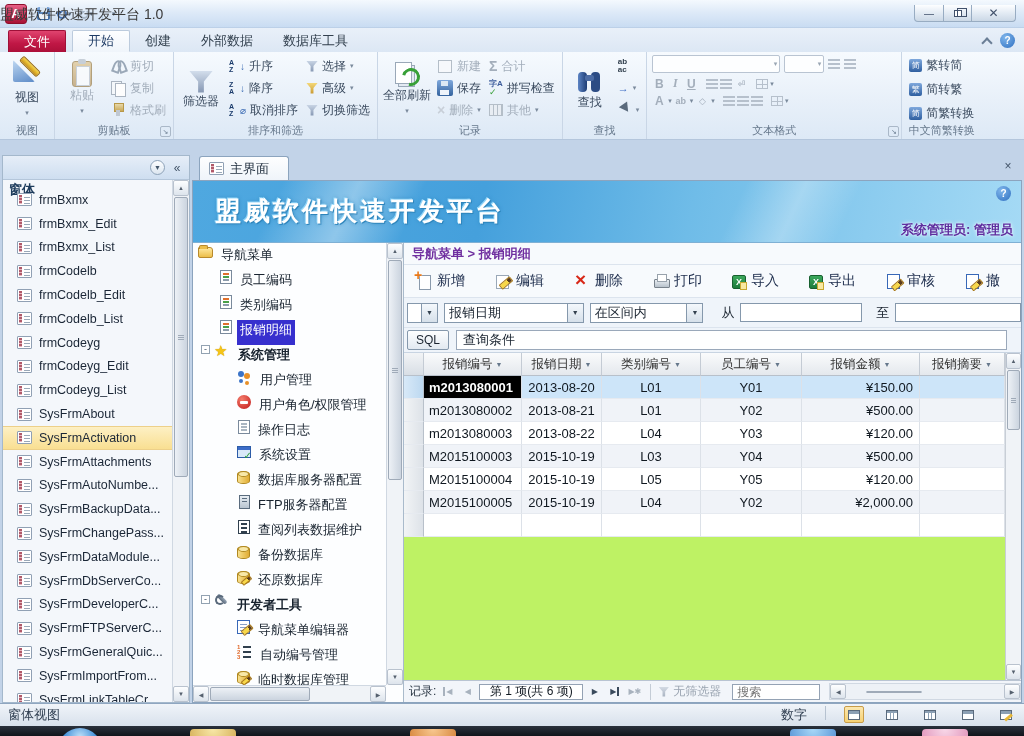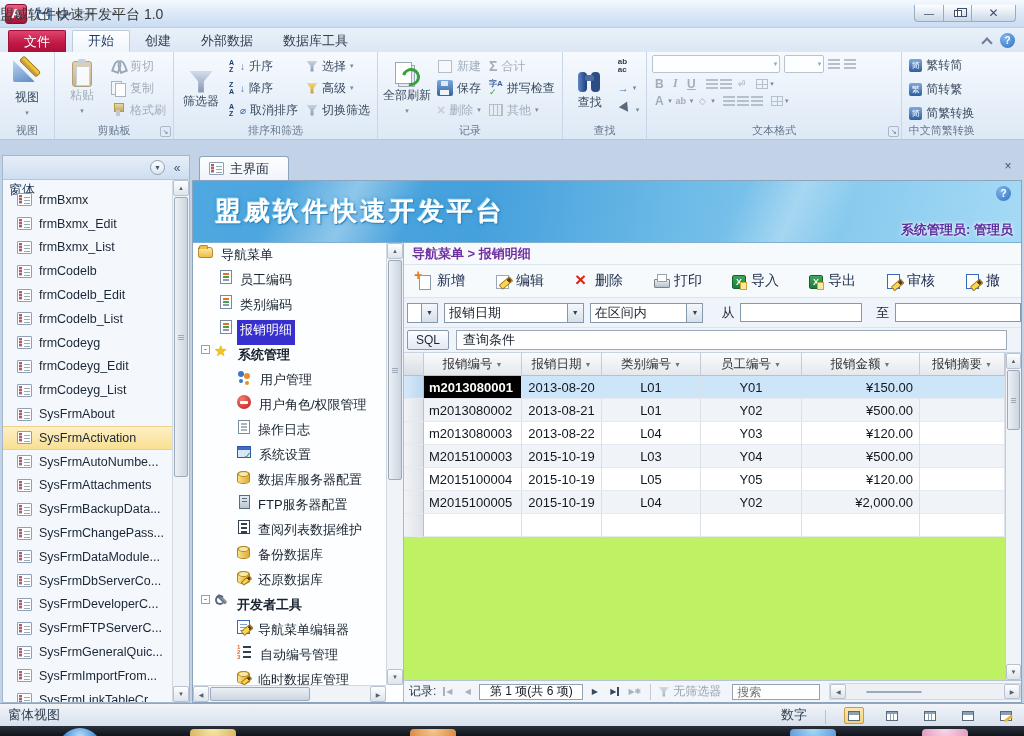--- a/index.html
+++ b/index.html
@@ -113,21 +113,21 @@
     linear-gradient(90deg,transparent 0 5px,#B6C0CC 5px 6px,transparent 6px),
     linear-gradient(transparent 0 4px,#B6C0CC 4px 5px,transparent 5px);}
   .cn-i{width:13px;height:13px;border-radius:2px;background:linear-gradient(#7FA8DC,#2F5FA0);color:#fff;
     font-size:8px;display:flex;align-items:center;justify-content:center;flex:0 0 auto;}
   
   .workspace{position:absolute;top:140px;left:0;right:0;height:563px;background:#C2D3E8;}
   
   .navpane{position:absolute;left:2px;top:15px;width:188px;bottom:0;background:#F4F7FB;border:1px solid #A4B8CC;display:flex;flex-direction:column;}
   .nav-header{height:24px;background:linear-gradient(#E6EEF8,#CEDEF0);border-bottom:1px solid #B4C6DA;
     display:flex;align-items:center;padding:0 4px;gap:4px;}
-  .nav-title{font-size:13px;font-weight:normal;color:#1E3C5C;flex:1;padding-left:2px;margin-top:44px;}
+  .nav-title{font-size:13px;font-weight:bold;color:#1E3C5C;flex:1;padding-left:2px;margin-top:44px;}
   .circle-dd{width:15px;height:15px;border-radius:50%;border:1px solid #8DA2B8;background:linear-gradient(#FDFEFF,#DCE6F0);
     font-size:7px;color:#44566A;display:flex;align-items:center;justify-content:center;}
   .shutter{font-size:12px;color:#44566A;width:16px;text-align:center;}
   .nav-body{position:relative;flex:1;overflow:hidden;}
   .nav-list{position:absolute;left:0;top:0;right:17px;bottom:0;padding-top:8px;}
   .nav-item{height:23.8px;display:flex;align-items:center;gap:7px;padding-left:14px;font-size:12.5px;color:#1A2636;}
   .nav-item.selected{background:linear-gradient(#FDF0C4,#F9DF92);border-top:1px solid #EDD089;border-bottom:1px solid #EDD089;}
   .form-icon{width:15px;height:13px;background:#fff;border:1px solid #90A0B4;position:relative;flex:0 0 auto;border-radius:1px;}
   .form-icon::before{content:"";position:absolute;left:1px;top:1px;bottom:1px;width:3px;
     background:repeating-linear-gradient(#B05A6A 0 2px,#E8B8C0 2px 3px);}
@@ -275,21 +275,21 @@
   .rn-sep{width:1px;height:16px;background:#C4CCD6;margin:0 4px;flex:0 0 auto;}
   .nofilter{display:flex;align-items:center;gap:4px;color:#9AA4B1;flex:0 0 auto;}
   .funnel-x{width:11px;height:10px;background:linear-gradient(#D3DAE4,#A8B2C0);
     clip-path:polygon(0 0,100% 0,62% 50%,62% 100%,38% 100%,38% 50%);}
   .searchbox{width:88px;height:16px;background:#fff;border:1px solid #94A2B4;font-size:12px;color:#101820;
     padding:0 4px;font-family:inherit;flex:0 0 auto;}
   .rn-hscroll{flex:1;display:flex;height:17px;align-items:center;margin-left:6px;background:#EDF1F6;border:1px solid #D0D8E2;}
   
   .statusbar{position:absolute;left:0;right:0;top:703px;height:23px;background:linear-gradient(#F0F4F9,#D8E1EC);
     border-top:1px solid #8FA6C0;display:flex;align-items:center;font-size:13px;color:#2F3E50;padding:0 8px;}
-  .sb-right{margin-left:auto;display:flex;align-items:flex-end;gap:18px;}
+  .sb-right{margin-left:auto;display:flex;align-items:flex-start;gap:18px;}
   .sb-sep{width:1px;height:14px;background:#B6C2D0;}
   .viewbtn{width:20px;height:17px;border:1px solid transparent;display:flex;align-items:center;justify-content:center;}
   .viewbtn.on{background:linear-gradient(#FCE8B0,#F6D174);border:1px solid #C89C48;border-radius:2px;}
   .vb-glyph{width:12px;height:10px;border:1px solid #5A6A7C;background:#fff;position:relative;}
   .vb-glyph::before{content:"";position:absolute;left:0;right:0;top:0;height:3px;background:#8CA0B4;}
   .vb-glyph.grid::before{height:2px;}
   .vb-glyph.grid::after{content:"";position:absolute;left:3px;top:2px;bottom:0;width:1px;background:#8CA0B4;box-shadow:3px 0 0 #8CA0B4;}
   .vb-glyph.pencil::after{content:"";position:absolute;right:-2px;bottom:0;width:9px;height:3px;background:#E8B838;transform:rotate(-40deg);}
   
   .taskbar{position:absolute;left:0;right:0;bottom:0;height:10px;background:linear-gradient(#2A313C,#10141B);overflow:hidden;}
@@ -593,25 +593,25 @@
             <div class="nav-item">
               <span class="form-icon"></span>
               <span class="nav-label">SysFrmAbout</span>
             </div>
             <div class="nav-item selected">
               <span class="form-icon"></span>
               <span class="nav-label">SysFrmActivation</span>
             </div>
             <div class="nav-item">
               <span class="form-icon"></span>
+              <span class="nav-label">SysFrmAttachments</span>
+            </div>
+            <div class="nav-item">
+              <span class="form-icon"></span>
               <span class="nav-label">SysFrmAutoNumbe...</span>
-            </div>
-            <div class="nav-item">
-              <span class="form-icon"></span>
-              <span class="nav-label">SysFrmAttachments</span>
             </div>
             <div class="nav-item">
               <span class="form-icon"></span>
               <span class="nav-label">SysFrmBackupData...</span>
             </div>
             <div class="nav-item">
               <span class="form-icon"></span>
               <span class="nav-label">SysFrmChangePass...</span>
             </div>
             <div class="nav-item">

